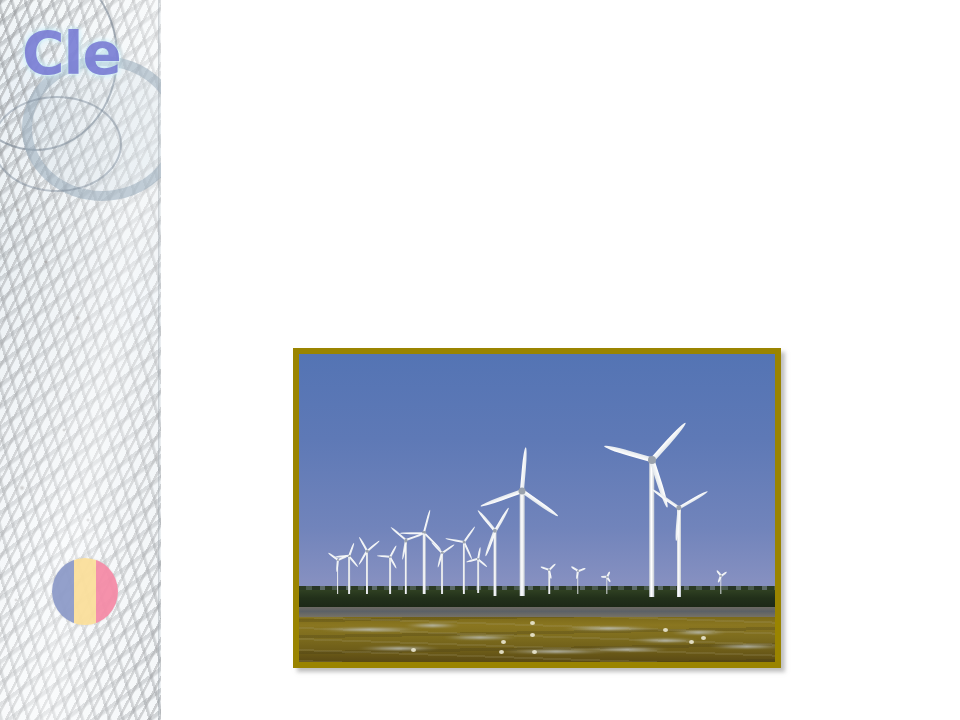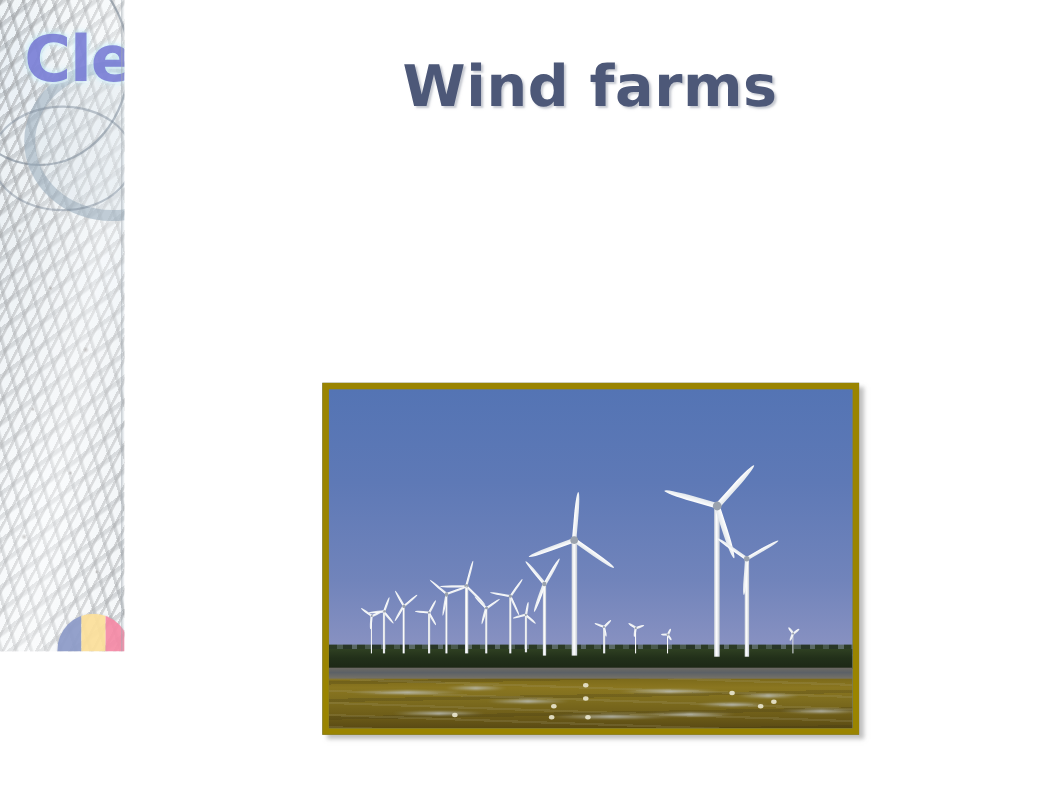--- a/index.html
+++ b/index.html
@@ -7,31 +7,32 @@
   body{
     width:960px;height:720px;overflow:hidden;
     background:#ffffff;
     font-family:"Liberation Serif",serif;
     position:relative;
   }
   .slide{position:absolute;inset:0;background:#fff;}
 
   
   .sidebar{
-    position:absolute;left:0;top:0;width:113px;height:592px;
+    position:absolute;left:0;top:0;width:113px;height:720px;
     overflow:hidden;
     background:
       linear-gradient(100deg, rgba(255,255,255,0) 0%, rgba(255,255,255,.55) 60%, rgba(255,255,255,.1) 100%),
       repeating-linear-gradient(118deg, rgba(150,152,155,.50) 0px, rgba(150,152,155,.50) 2px, rgba(255,255,255,0) 3px, rgba(255,255,255,0) 9px),
       repeating-linear-gradient(74deg, rgba(128,132,136,.40) 0px, rgba(128,132,136,.40) 2px, rgba(255,255,255,0) 4px, rgba(255,255,255,0) 13px),
       repeating-linear-gradient(143deg, rgba(110,115,120,.30) 0px, rgba(110,115,120,.30) 3px, rgba(255,255,255,0) 5px, rgba(255,255,255,0) 17px),
       radial-gradient(ellipse 70px 120px at 20% 12%, rgba(230,238,245,.9), rgba(255,255,255,0) 70%),
       radial-gradient(ellipse 60px 90px at 85% 42%, rgba(235,242,248,.85), rgba(255,255,255,0) 70%),
       radial-gradient(ellipse 90px 140px at 35% 78%, rgba(245,249,252,.9), rgba(255,255,255,0) 70%),
       linear-gradient(180deg,#f2f6f8 0%,#e8eef2 35%,#eff3f6 70%,#f4f7f9 100%);
+    padding-left: 48px;
   }
   .sidebar-speckle{
     position:absolute;inset:0;
     background:
       radial-gradient(circle 2px at 18px 210px, rgba(120,110,105,.45), transparent 100%),
       radial-gradient(circle 2px at 46px 262px, rgba(120,110,105,.40), transparent 100%),
       radial-gradient(circle 3px at 78px 318px, rgba(120,112,108,.35), transparent 100%),
       radial-gradient(circle 2px at 30px 372px, rgba(115,108,104,.40), transparent 100%),
       radial-gradient(circle 2px at 64px 430px, rgba(118,110,106,.35), transparent 100%),
       radial-gradient(circle 3px at 22px 488px, rgba(112,106,102,.35), transparent 100%),
@@ -201,21 +202,20 @@
     <div class="ring ring-c"></div>
     <div class="side-word">Cle</div>
     <div class="flag-dot">
       <i></i>
       <i></i>
       <i></i>
     </div>
     <div class="sidebar-edge"></div>
   </div>
 
-  <div class="title">Wind farms</div>
 
 
   <div class="photo-wrap">
     <div class="photo">
       <div class="sky"></div>
       <div class="tree-bumps"></div>
       <div class="treeline"></div>
       <div class="shoreband"></div>
       <div class="marsh"></div>
       <div class="marsh-streaks"></div>

